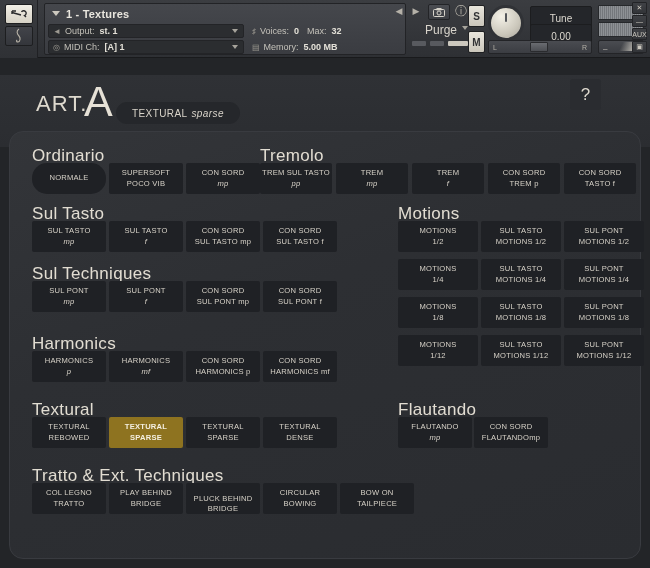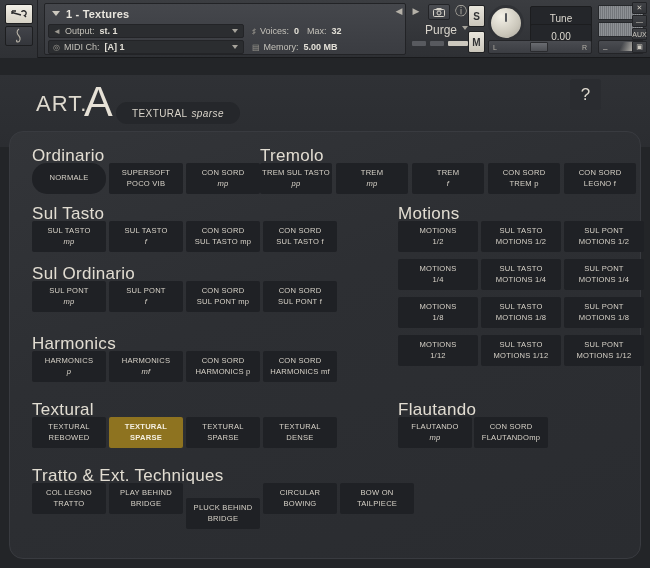--- a/index.html
+++ b/index.html
@@ -439,40 +439,40 @@
       <div class="abtn" style="left: 402px; top: 31px; width: 72px; height: 31px;">
         <span>TREM</span>
         <span class="dyn">f</span>
       </div>
       <div class="abtn" style="left: 478px; top: 31px; width: 72px; height: 31px;">
         <span>CON SORD</span>
         <span>TREM p</span>
       </div>
       <div class="abtn" style="left: 554px; top: 31px; width: 72px; height: 31px;">
         <span>CON SORD</span>
-        <span>LEGNO f</span>
+        <span>TASTO f</span>
       </div>
       <div class="sect-title" style="left: 22px; top: 72px;">Sul Tasto</div>
       <div class="abtn" style="left: 22px; top: 89px; width: 74px; height: 31px;">
         <span>SUL TASTO</span>
         <span class="dyn">mp</span>
       </div>
       <div class="abtn" style="left: 99px; top: 89px; width: 74px; height: 31px;">
         <span>SUL TASTO</span>
         <span class="dyn">f</span>
       </div>
       <div class="abtn" style="left: 176px; top: 89px; width: 74px; height: 31px;">
         <span>CON SORD</span>
         <span>SUL TASTO mp</span>
       </div>
       <div class="abtn" style="left: 253px; top: 89px; width: 74px; height: 31px;">
         <span>CON SORD</span>
         <span>SUL TASTO f</span>
       </div>
-      <div class="sect-title" style="left: 22px; top: 132px;">Sul Ordinario</div>
+      <div class="sect-title" style="left: 22px; top: 132px;">Sul Techniques</div>
       <div class="abtn" style="left: 22px; top: 149px; width: 74px; height: 31px;">
         <span>SUL PONT</span>
         <span class="dyn">mp</span>
       </div>
       <div class="abtn" style="left: 99px; top: 149px; width: 74px; height: 31px;">
         <span>SUL PONT</span>
         <span class="dyn">f</span>
       </div>
       <div class="abtn" style="left: 176px; top: 149px; width: 74px; height: 31px;">
         <span>CON SORD</span>
@@ -518,21 +518,21 @@
       </div>
       <div class="sect-title" style="left: 22px; top: 334px;">Tratto &amp; Ext. Techniques</div>
       <div class="abtn" style="left: 22px; top: 351px; width: 74px; height: 31px;">
         <span>COL LEGNO</span>
         <span>TRATTO</span>
       </div>
       <div class="abtn" style="left: 99px; top: 351px; width: 74px; height: 31px;">
         <span>PLAY BEHIND</span>
         <span>BRIDGE</span>
       </div>
-      <div class="abtn" style="left: 176px; top: 366px; width: 74px; height: 31px;">
+      <div class="abtn" style="left: 176px; top: 351px; width: 74px; height: 31px; justify-content: flex-end;">
         <span>PLUCK BEHIND</span>
         <span>BRIDGE</span>
       </div>
       <div class="abtn" style="left: 253px; top: 351px; width: 74px; height: 31px;">
         <span>CIRCULAR</span>
         <span>BOWING</span>
       </div>
       <div class="abtn" style="left: 330px; top: 351px; width: 74px; height: 31px;">
         <span>BOW ON</span>
         <span>TAILPIECE</span>

